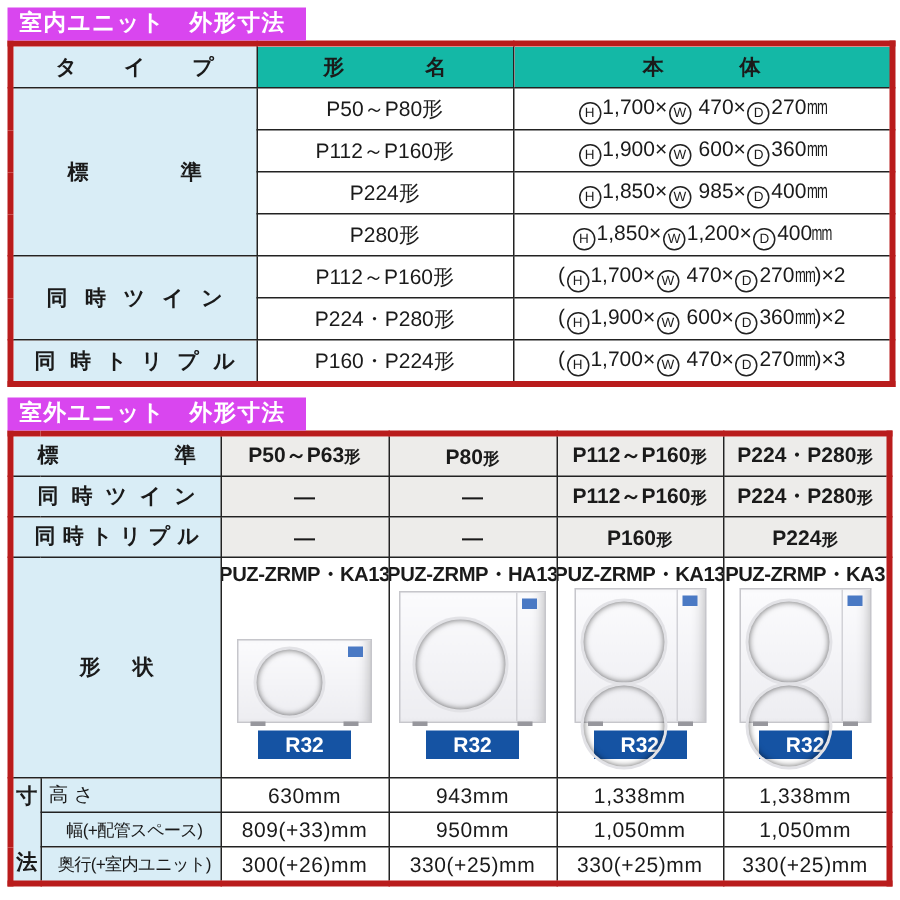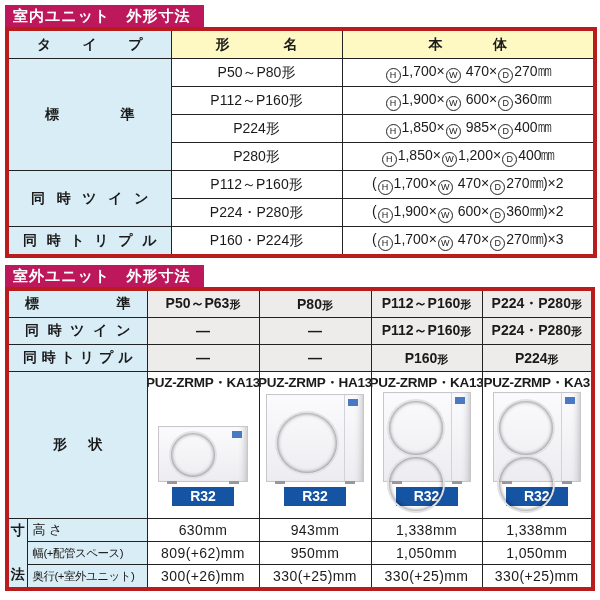--- a/index.html
+++ b/index.html
@@ -1,28 +1,28 @@
 <!DOCTYPE html>
 <html><head>
 <meta charset="utf-8">
 <style>
   html,body{margin:0;padding:0;width:600px;height:600px;overflow:hidden;background:#ffffff;
     font-family:"Liberation Sans","DejaVu Sans",sans-serif;color:#1a1a1a;}
   .page{padding:5px 5px 0 5px;}
-  .section-title{display:inline-block;background:#be185d;color:#ffffff;font-weight:bold;
+  .section-title{display:inline-block;background:#d946ef;color:#ffffff;font-weight:bold;
     font-size:15px;line-height:22px;padding:0 14px 0 8px;letter-spacing:1px;}
   table{border-collapse:collapse;table-layout:fixed;width:588px;}
   td,th{border:1px solid #222222;padding:0;font-size:14px;text-align:center;vertical-align:middle;
     overflow:hidden;}
   table{border:4px solid #b91c1c;}
   
   .t1 th{height:27px;font-weight:bold;}
   .t1 td{height:27px;}
   .bg-blue{background:#d9edf6;}
-  .bg-gray{background:#fef9c3;}
+  .bg-gray{background:#14b8a6;}
   .bg-gray2{background:#edecea;}
   .spread{display:block;text-align:justify;text-align-last:justify;}
   .sp-type{padding:0 28px;}
   .sp-kata{padding:0 44px;}
   .sp-body{padding:0 86px;}
   .sp-t1std{padding:0 36px;font-weight:bold;}
   .sp-t1twin{padding:0 22px;font-weight:bold;}
   .sp-t1tri{padding:0 14px;font-weight:bold;}
   .sp-t2std{padding:0 16px;font-weight:bold;}
   .sp-t2twin{padding:0 16px;font-weight:bold;}
@@ -39,21 +39,21 @@
   .t2 .valcell{font-weight:bold;margin-left:36px;}
   .t2 .suffix{font-size:11px;}
   .shape-row td{height:146px;vertical-align:top;}
   .shape-cell{display:flex;flex-direction:column;align-items:center;height:146px;box-sizing:border-box;
     padding:2px 0 12px 0;}
   .model-name{font-weight:bold;font-size:13.5px;letter-spacing:-0.3px;white-space:nowrap;}
   .r32{margin-top:5px;width:62px;height:19px;line-height:19px;background:#1553a3;color:#fff;
     font-weight:bold;font-size:14px;}
   .dimrow td{height:22px;}
   .dimlabel{text-align:left;padding-left:5px;font-size:13px;margin-top:29px;}
-  .dimlabel.small{font-size:11.5px;letter-spacing:-0.5px;}
+  .dimlabel.small{font-size:11.5px;letter-spacing:-0.5px;text-align:center;}
   .dimval{letter-spacing:.4px;}
   .sunpo{font-weight:bold;}
   .sunpo-inner{display:flex;flex-direction:column;justify-content:space-between;height:62px;
     align-items:center;}
   
   .unit{position:relative;margin-top:auto;background:linear-gradient(180deg,#fbfbfd 0%,#ededf1 100%);
     border:1px solid #c6c6cb;box-shadow:inset -7px 0 9px -7px rgba(0,0,0,.3);box-sizing:border-box;}
   .unit-a{width:90px;height:56px;}
   .unit-b{width:98px;height:88px;}
   .unit-c{width:88px;height:124px;}
@@ -242,27 +242,27 @@
         </div>
       </td>
       <td class="bg-blue dimlabel">高 さ</td>
       <td class="dimval">630mm</td>
       <td class="dimval">943mm</td>
       <td class="dimval">1,338mm</td>
       <td class="dimval">1,338mm</td>
     </tr>
     <tr class="dimrow">
       <td class="bg-blue dimlabel small">幅(+配管スペース)</td>
-      <td class="dimval">809(+62)mm</td>
+      <td class="dimval">809(+33)mm</td>
       <td class="dimval">950mm</td>
       <td class="dimval">1,050mm</td>
       <td class="dimval">1,050mm</td>
     </tr>
     <tr class="dimrow">
-      <td class="bg-blue dimlabel small">奥行(+室外ユニット)</td>
+      <td class="bg-blue dimlabel small">奥行(+室内ユニット)</td>
       <td class="dimval">300(+26)mm</td>
       <td class="dimval">330(+25)mm</td>
       <td class="dimval">330(+25)mm</td>
       <td class="dimval">330(+25)mm</td>
     </tr>
   </tbody>
     </table>
 </div>
 
 </body></html>

